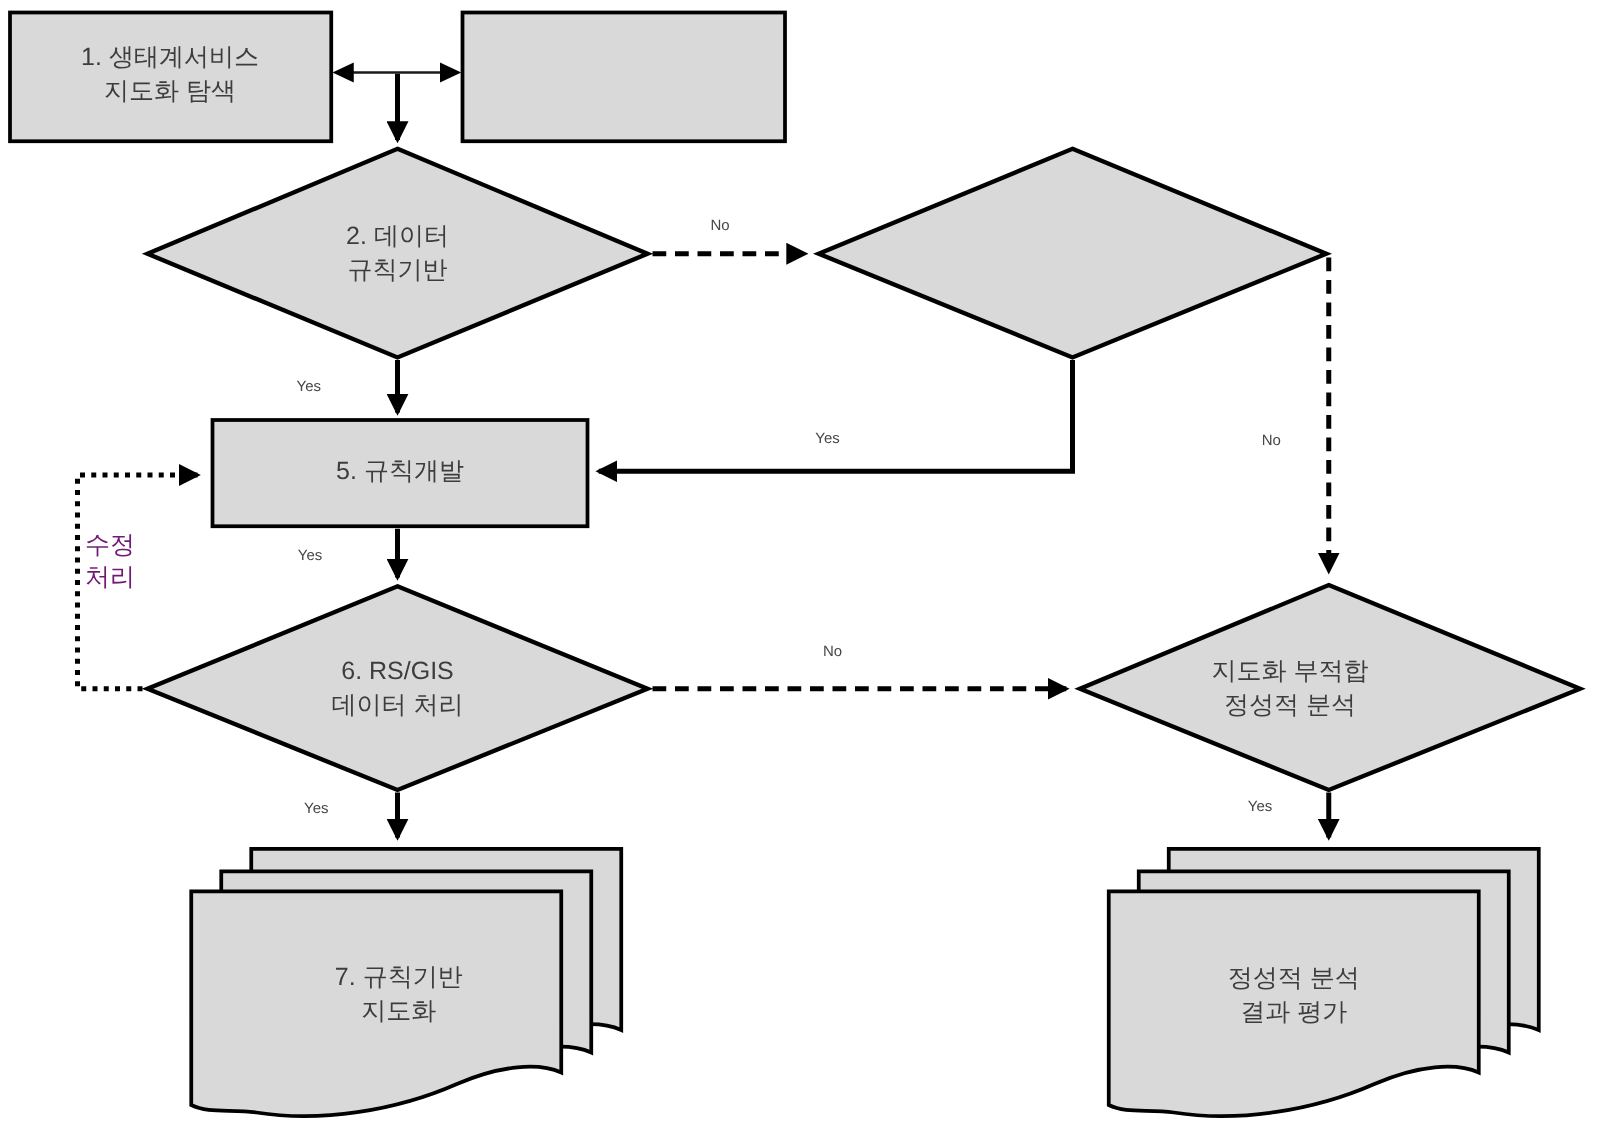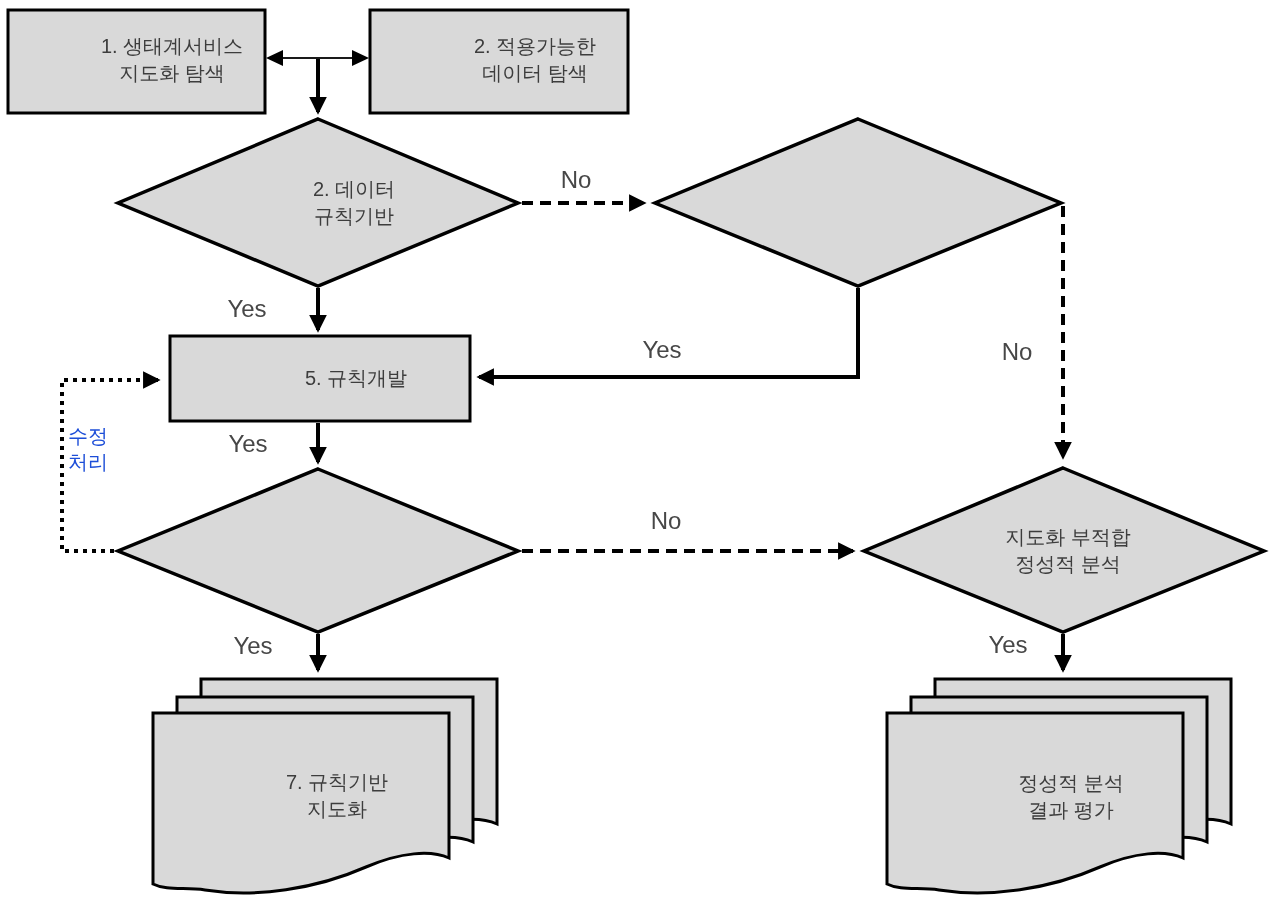--- a/index.html
+++ b/index.html
@@ -12,33 +12,32 @@
   }
   .canvas svg{position:absolute;left:0;top:0;}
   .nlabel{
     position:absolute;
     transform:translate(-50%,-50%);
     text-align:center;
     color:#3d3d3d;
     font-size:20px;
     line-height:27px;
     white-space:nowrap;
-    margin-left:36px;
   }
   .elabel{
     position:absolute;
     transform:translate(-50%,-50%);
     color:#474747;
-    font-size:24px;
+    font-size:12px;
     line-height:24px;
     white-space:nowrap;
   }
   .elabel-left{
     position:absolute;
-    color:#1d4ed8;
+    color:#701a75;
     font-size:20px;
     line-height:26px;
     white-space:nowrap;
     font-family:Liberation Serif, serif;
   }
 </style>
 </head>
 <body>
 
 <div class="canvas">
@@ -83,34 +82,34 @@
     <path d="M1063,206 V457" fill="none" stroke="#000" stroke-width="4" stroke-dasharray="11 7" marker-end="url(#ah)"></path>
     <path d="M522,551 H853" fill="none" stroke="#000" stroke-width="4" stroke-dasharray="11 7" marker-end="url(#ah)"></path>
 
     <path d="M114,551 H62 V380 H158" fill="none" stroke="#000" stroke-width="4" stroke-dasharray="4 5" marker-end="url(#ah)"></path>
   </svg>
 
   <div class="nlabel" style="left:136px;top:60px">
     <div>1. 생태계서비스</div>
     <div>지도화 탐색</div>
   </div>
-  <div class="nlabel" style="left:499px;top:60px">
-    <div>2. 적용가능한</div>
-    <div>데이터 탐색</div>
-  </div>
   <div class="nlabel" style="left:318px;top:203px">
     <div>2. 데이터</div>
     <div>규칙기반</div>
   </div>
   <div class="nlabel" style="left:320px;top:378px">5. 규칙개발</div>
+  <div class="nlabel" style="left:318px;top:551px">
+    <div>6. RS/GIS</div>
+    <div>데이터 처리</div>
+  </div>
   <div class="nlabel" style="left:1032px;top:551px">
     <div>지도화 부적합</div>
     <div>정성적 분석</div>
   </div>
-  <div class="nlabel" style="left:301px;top:796px">
+  <div class="nlabel" style="left:319px;top:796px">
     <div>7. 규칙기반</div>
     <div>지도화</div>
   </div>
   <div class="nlabel" style="left:1035px;top:797px">
     <div>정성적 분석</div>
     <div>결과 평가</div>
   </div>
 
   <div class="elabel" style="left:576px;top:180px">No</div>
   <div class="elabel" style="left:247px;top:309px">Yes</div>

